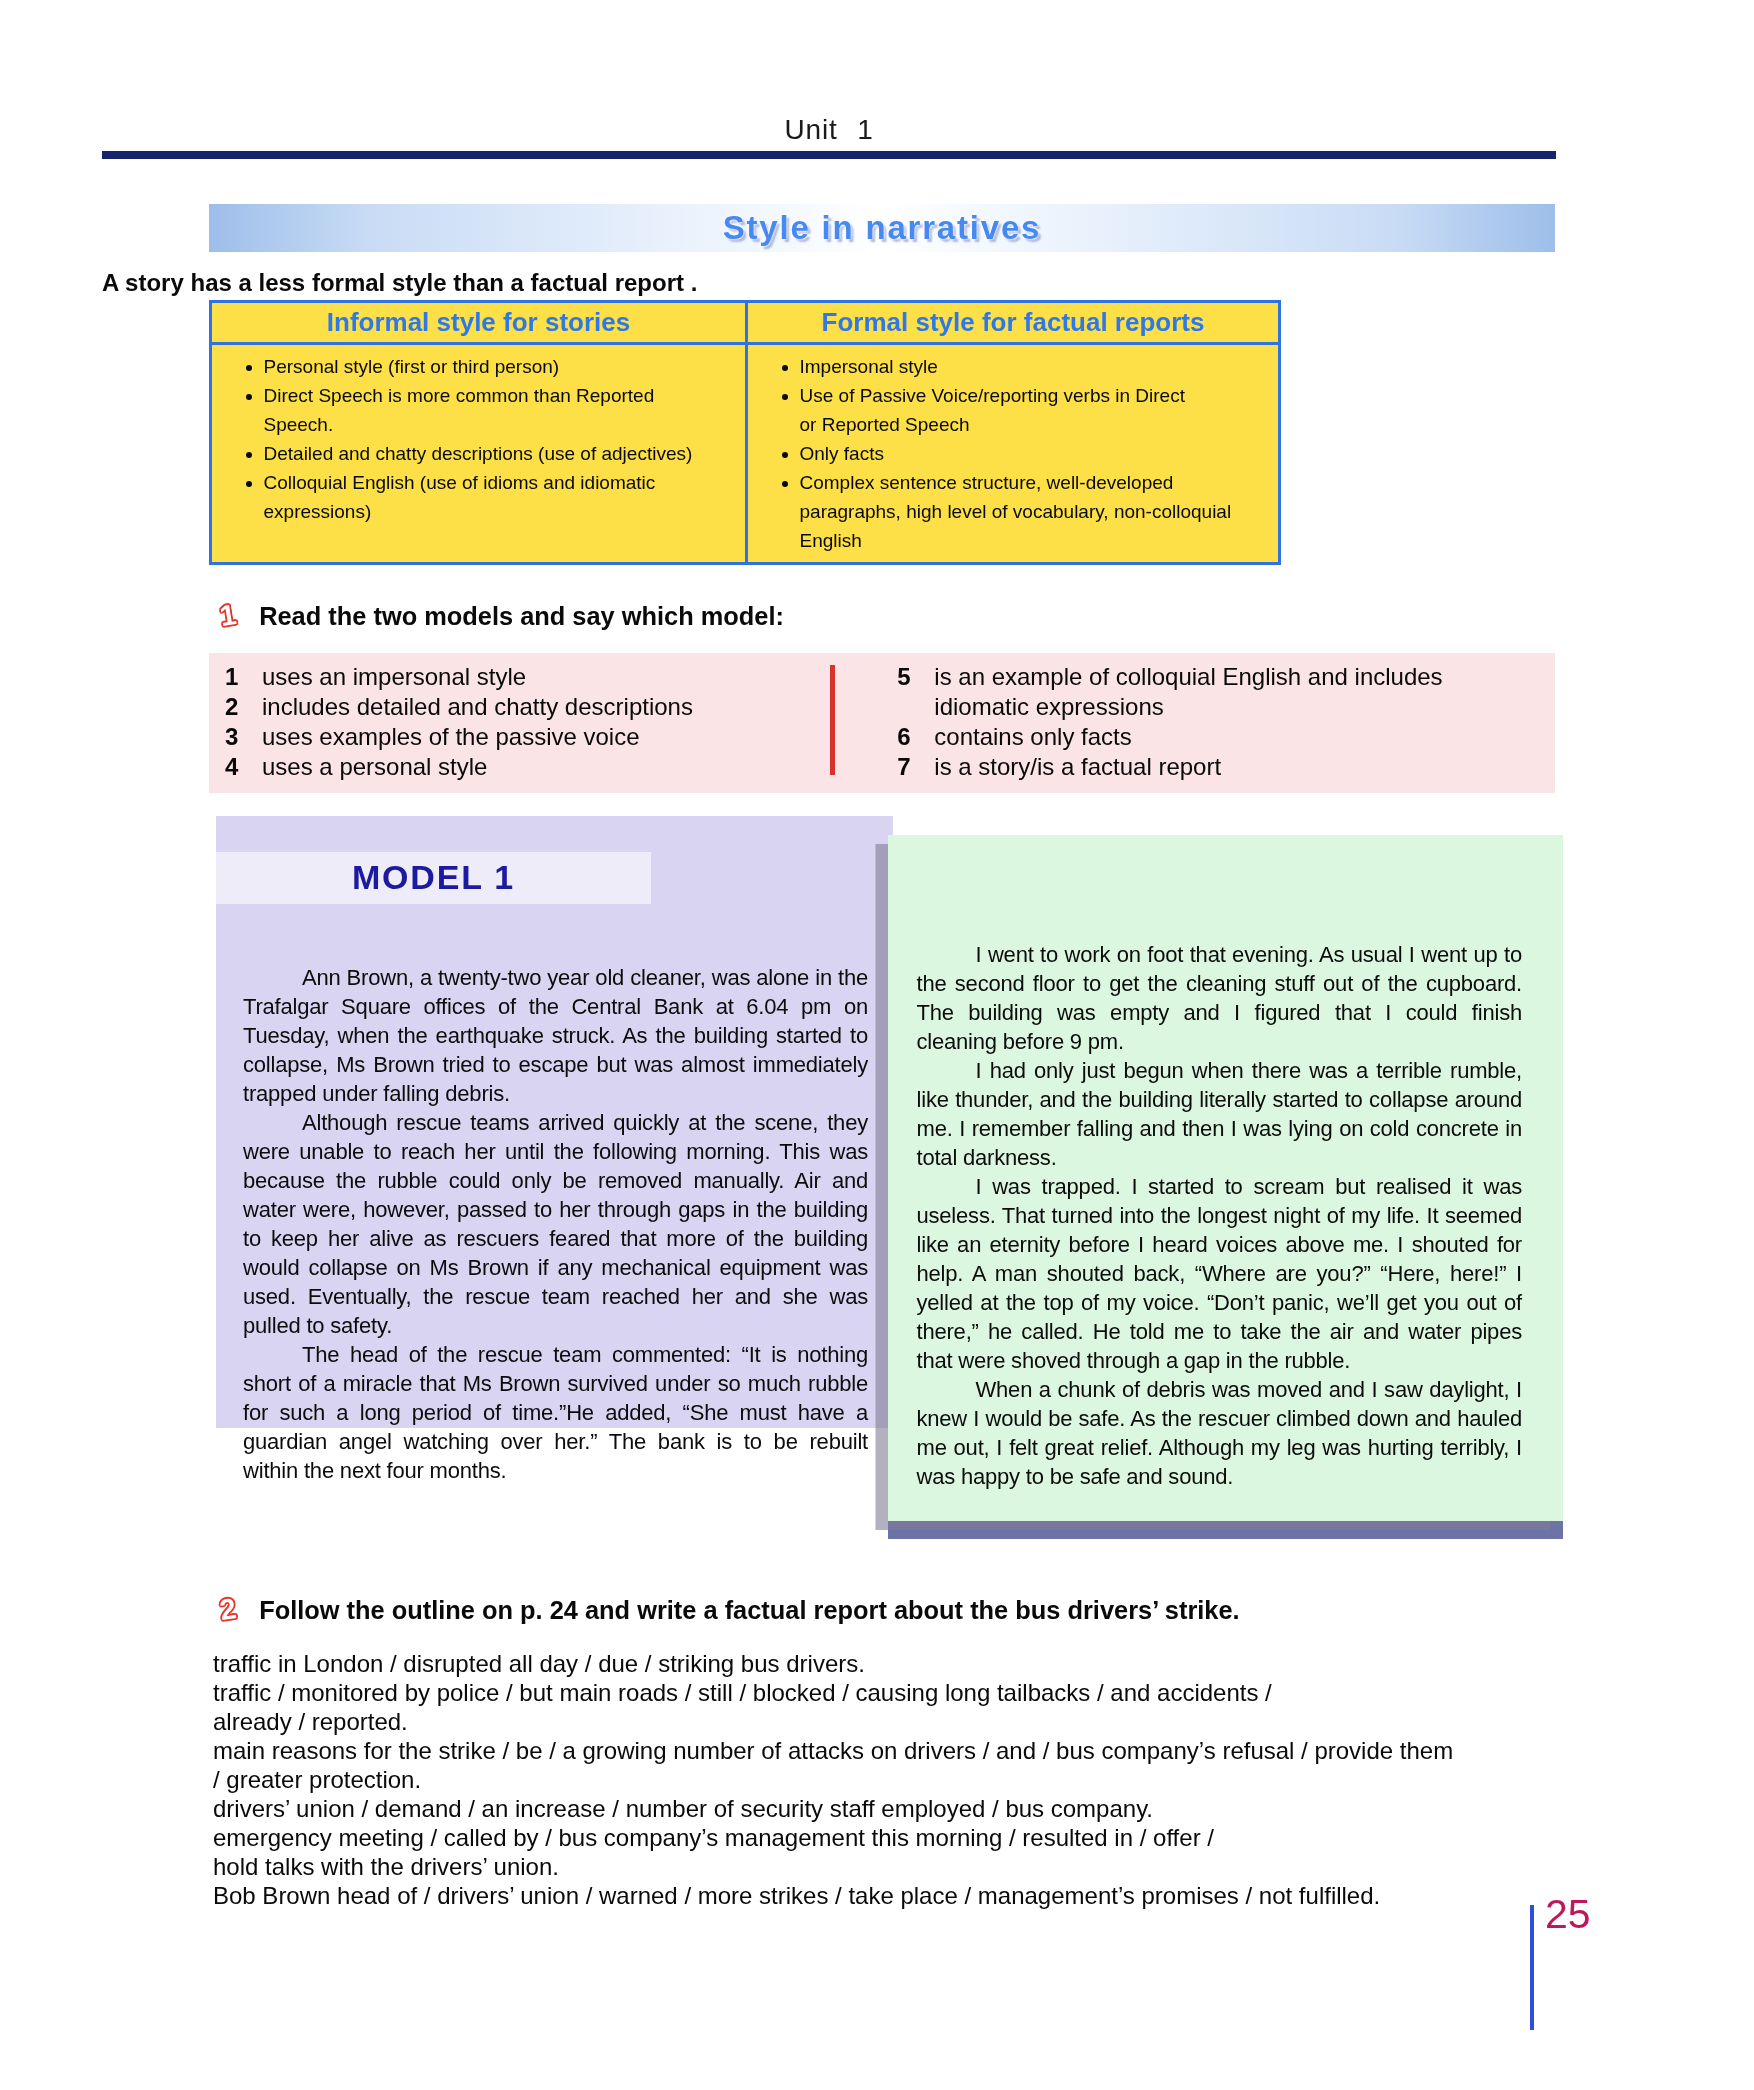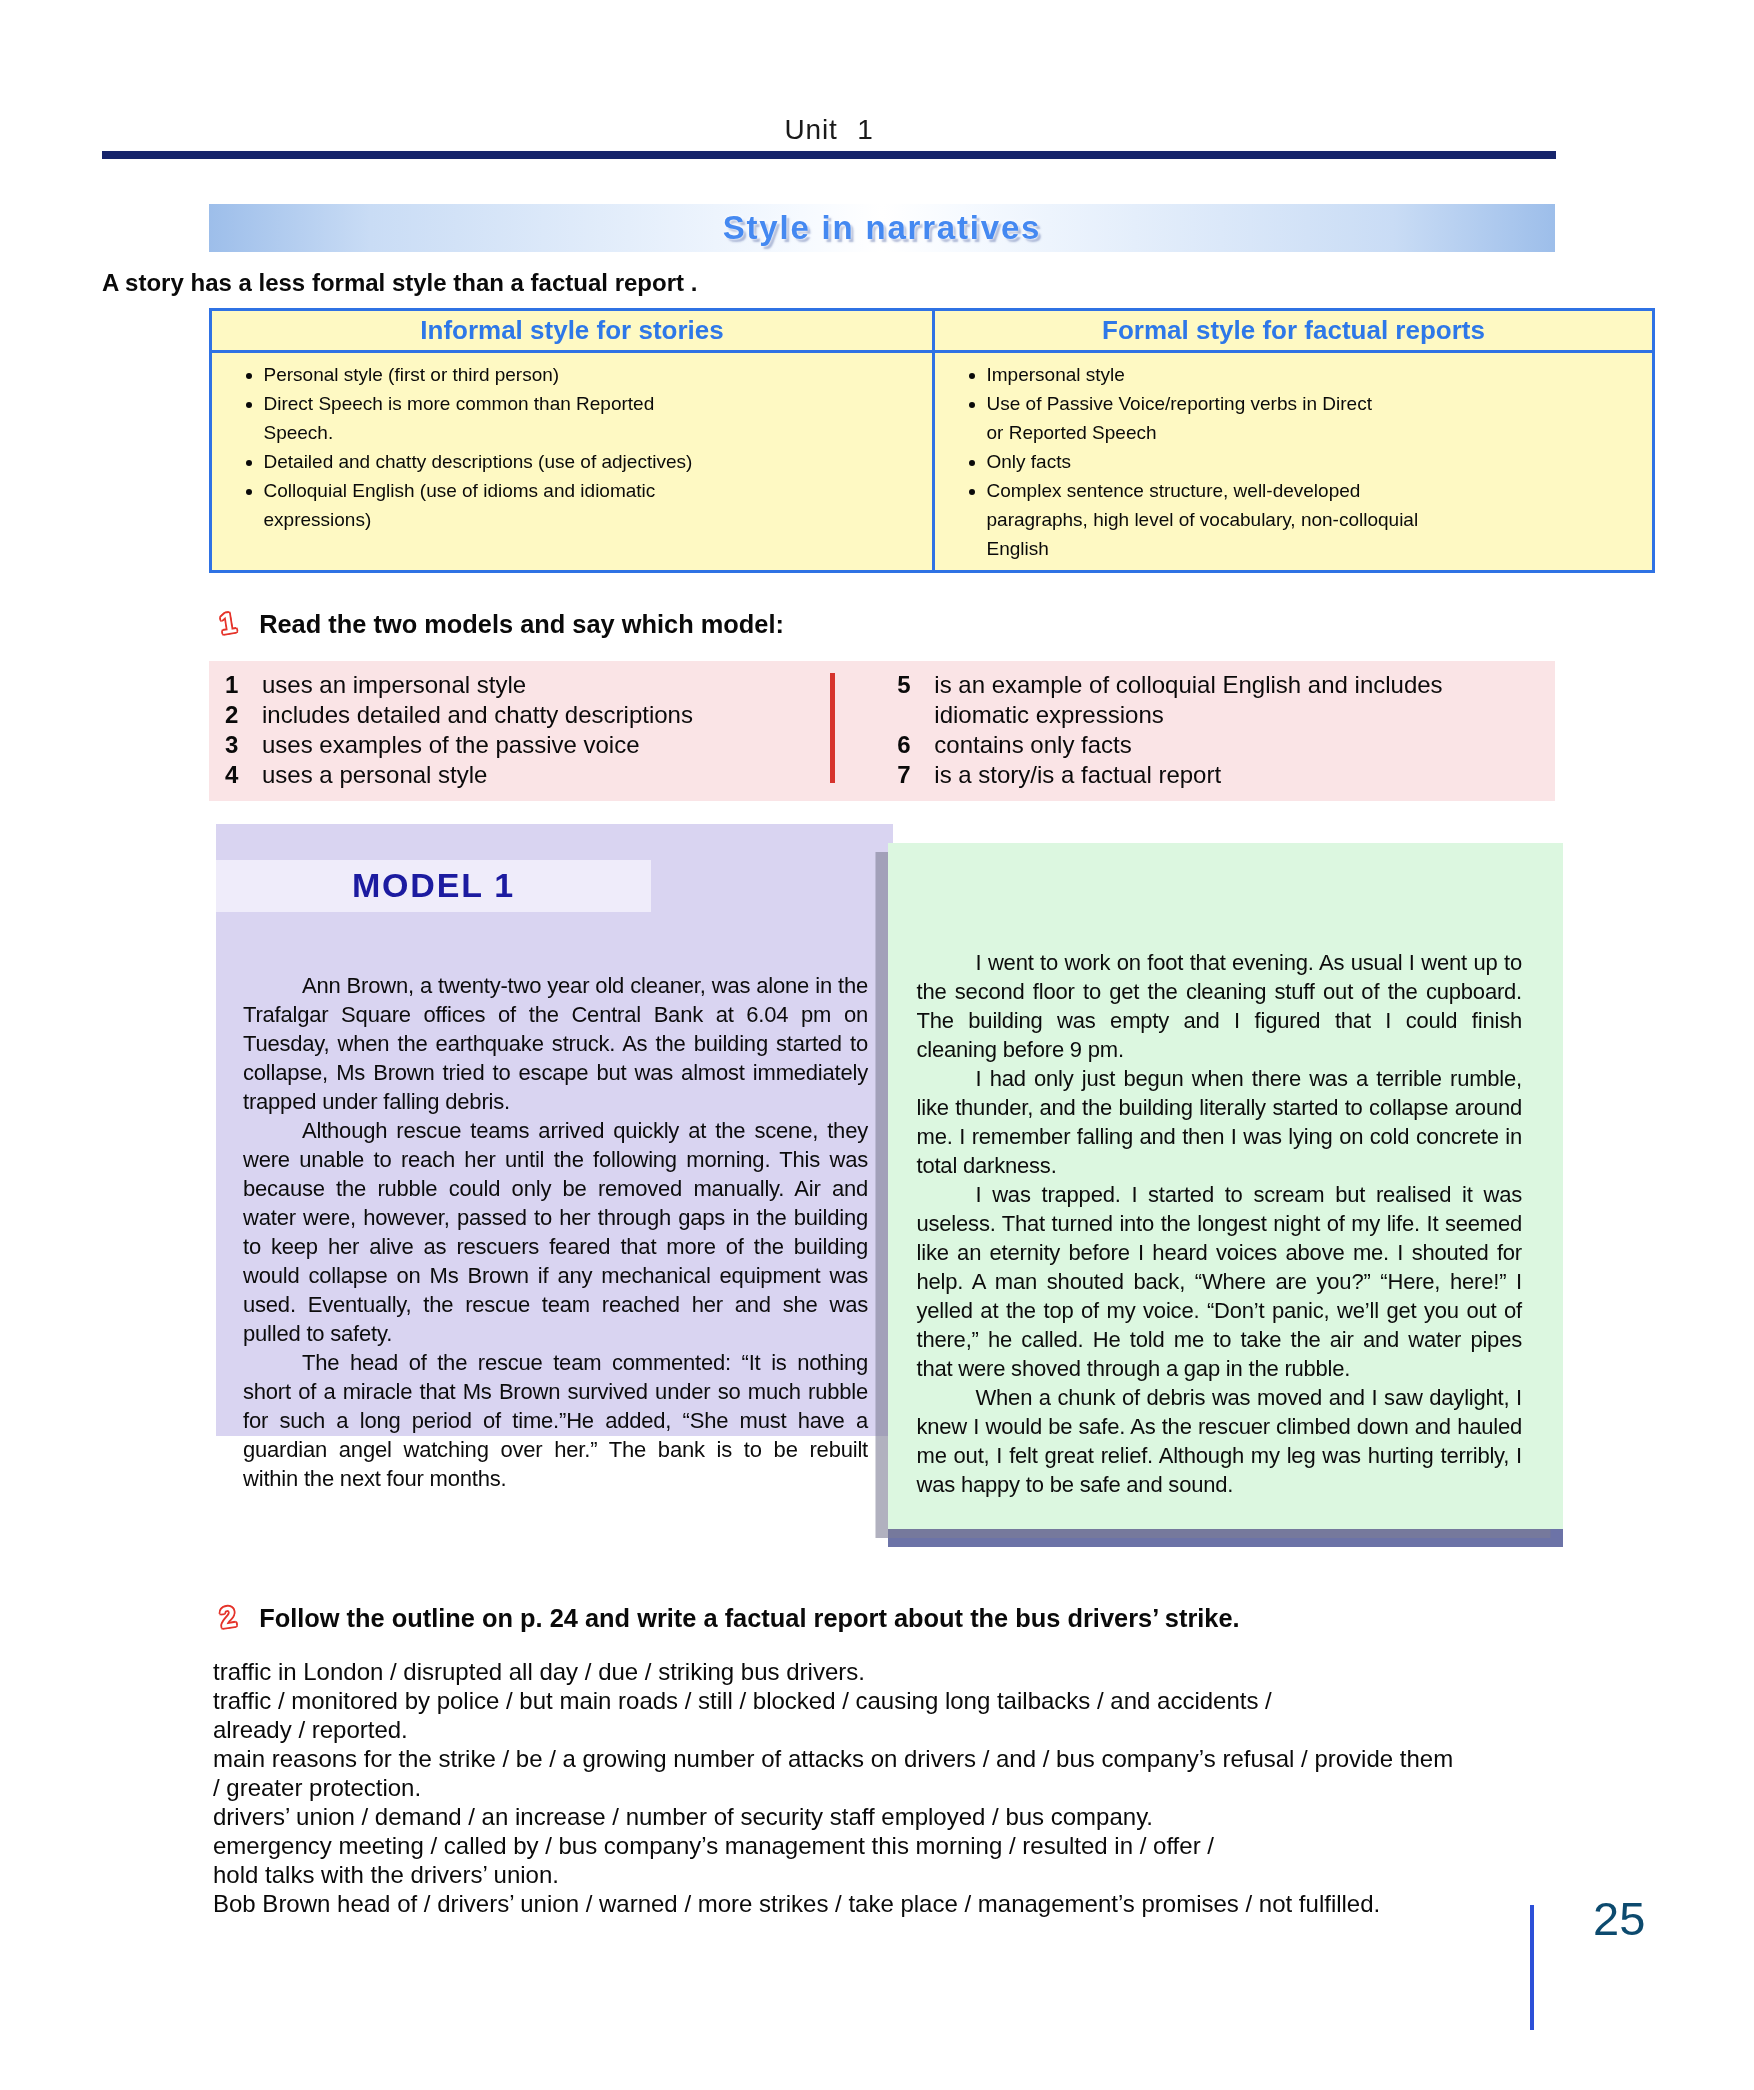--- a/index.html
+++ b/index.html
@@ -19,22 +19,22 @@
     background:linear-gradient(90deg,#9dbeea 0%,#c9dcf5 12%,#f6faff 44%,#ffffff 50%,#f6faff 56%,#c9dcf5 88%,#9dbeea 100%);
   }
   .banner-title {
     font-size:33px; font-weight:bold; color:#4589f1; letter-spacing:1.8px;
     text-shadow:0 0 4.5px #ffffff, 0 0 1.8px #ffffff, 2.7px 2.7px 1.8px rgba(90,110,170,0.5);
   }
 
   .intro { margin-top:16px; font-size:24px; font-weight:bold; color:#0a0a0a; line-height:30px; }
 
   .style-table {
-    margin:10px 0 0 107px; width:1446px; box-sizing:border-box;
-    border:3.6px solid #2f72e4; background:#fef9c3;
+    margin:2px 0 0 107px; width:1072px; box-sizing:border-box;
+    border:3.6px solid #2f72e4; background:#fde047;
     display:grid; grid-template-columns:1fr 1fr;
   }
   .tcol + .tcol { border-left:3.6px solid #2f72e4; }
   .tcol-header {
     height:39px; display:flex; align-items:center; justify-content:center;
     font-size:26px; font-weight:bold; color:#2e78e8; border-bottom:3.6px solid #2f72e4;
   }
   .tcol-body { padding:7.1px 16px 7.1px 12.5px; }
   ul.bullets { margin:0; padding-left:39px; list-style:disc; }
   ul.bullets li { font-size:19px; line-height:29px; white-space:pre-line; color:#0a0a0a; }
@@ -75,21 +75,21 @@
   .title2 { color:#2cb4c4; }
   .model-body { position:absolute; text-align:justify; color:#0c0c0c; }
   .body1 { left:27px; right:25px; top:147px; }
   .body2 { left:28.5px; right:41px; top:105px; }
   .model-body p { margin:0; text-indent:59px; font-size:22px; line-height:29px; letter-spacing:-0.2px; }
 
   .outline { margin:23px 0 0 111px; font-size:24px; line-height:29px; color:#0a0a0a; }
   .outline-line { white-space:nowrap; }
 
   .page-rule { position:absolute; left:1530px; top:1905px; width:3.6px; height:125px; background:#2d50d8; }
-  .page-num  { position:absolute; left:1545px; top:1891px; font-size:47px; color:#0c4a6e;margin-left:48px; }
+  .page-num  { position:absolute; left:1545px; top:1891px; font-size:41px; color:#be185d; }
 </style>
 </head>
 <body>
 
 <div class="page">
   <div class="content">
 
     <div class="unit-label">Unit 1</div>
     <div class="rule"></div>
 

